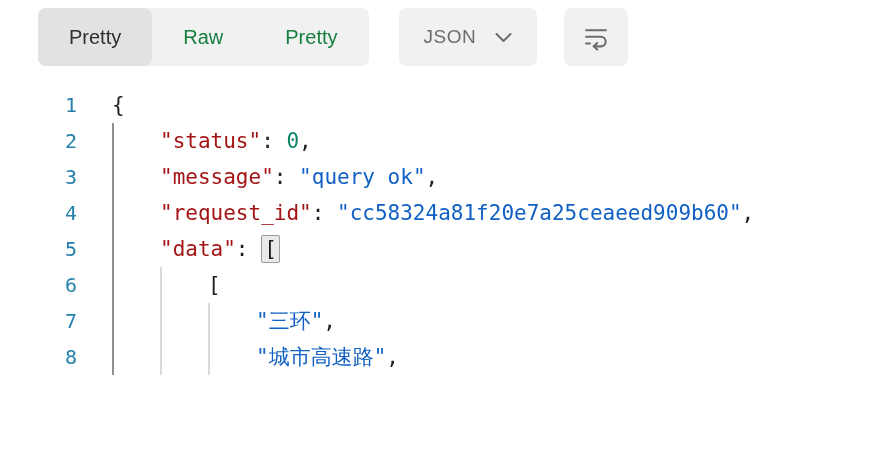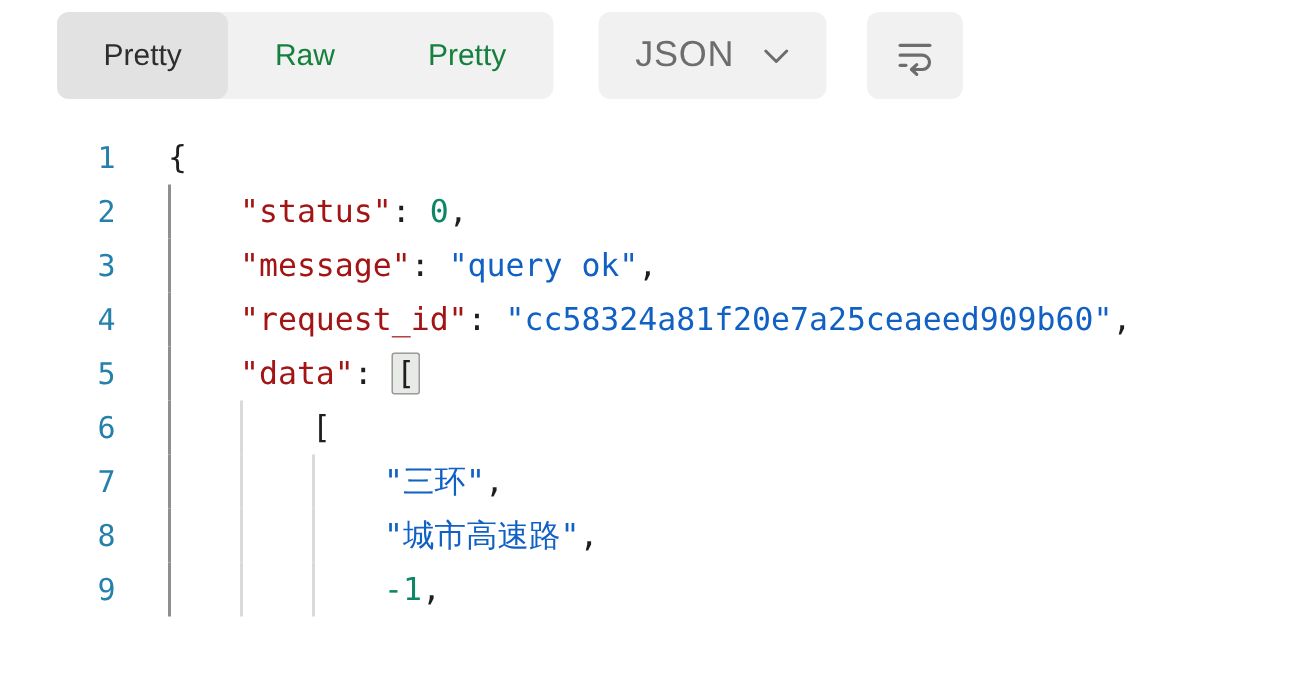--- a/index.html
+++ b/index.html
@@ -42,21 +42,21 @@
     gap: 19px;
     height: 58px;
     margin-left: 30px;
     padding: 0 25px;
     background: #f1f1f1;
     border-radius: 8px;
     cursor: pointer;
     user-select: none;
   }
   .lang-button .lang-label {
-    font-size: 24px;
+    font-size: 19px;
     letter-spacing: 0.5px;
     color: #6d6d6d;
   }
   .icon-button {
     display: flex;
     align-items: center;
     justify-content: center;
     width: 64px;
     height: 58px;
     margin-left: 27px;
@@ -142,14 +142,13 @@
 
 <div class="editor">
     <div class="code-line"><span class="ln">1</span><span class="tok-punct">{</span></div>
     <div class="code-line"><span class="ln">2</span><span class="guide g-dark"></span><span class="tok-key">"status"</span><span class="tok-punct">: </span><span class="tok-number">0</span><span class="tok-punct">,</span></div>
     <div class="code-line"><span class="ln">3</span><span class="guide g-dark"></span><span class="tok-key">"message"</span><span class="tok-punct">: </span><span class="tok-string">"query ok"</span><span class="tok-punct">,</span></div>
     <div class="code-line"><span class="ln">4</span><span class="guide g-dark"></span><span class="tok-key">"request_id"</span><span class="tok-punct">: </span><span class="tok-string">"cc58324a81f20e7a25ceaeed909b60"</span><span class="tok-punct">,</span></div>
     <div class="code-line"><span class="ln">5</span><span class="guide g-dark"></span><span class="tok-key">"data"</span><span class="tok-punct">: </span><span class="tok-bracket-match">[</span></div>
     <div class="code-line"><span class="ln">6</span><span class="guide g-dark"></span><span class="guide g-light"></span><span class="tok-punct">[</span></div>
     <div class="code-line"><span class="ln">7</span><span class="guide g-dark"></span><span class="guide g-light"></span><span class="guide g-light"></span><span class="tok-string">"三环"</span><span class="tok-punct">,</span></div>
     <div class="code-line"><span class="ln">8</span><span class="guide g-dark"></span><span class="guide g-light"></span><span class="guide g-light"></span><span class="tok-string">"城市高速路"</span><span class="tok-punct">,</span></div>
-    <div class="code-line"><span class="ln">9</span><span class="guide g-dark"></span><span class="guide g-light"></span><span class="guide g-light"></span><span class="tok-number">-1</span><span class="tok-punct">,</span></div>
   </div>
 
 </body></html>

